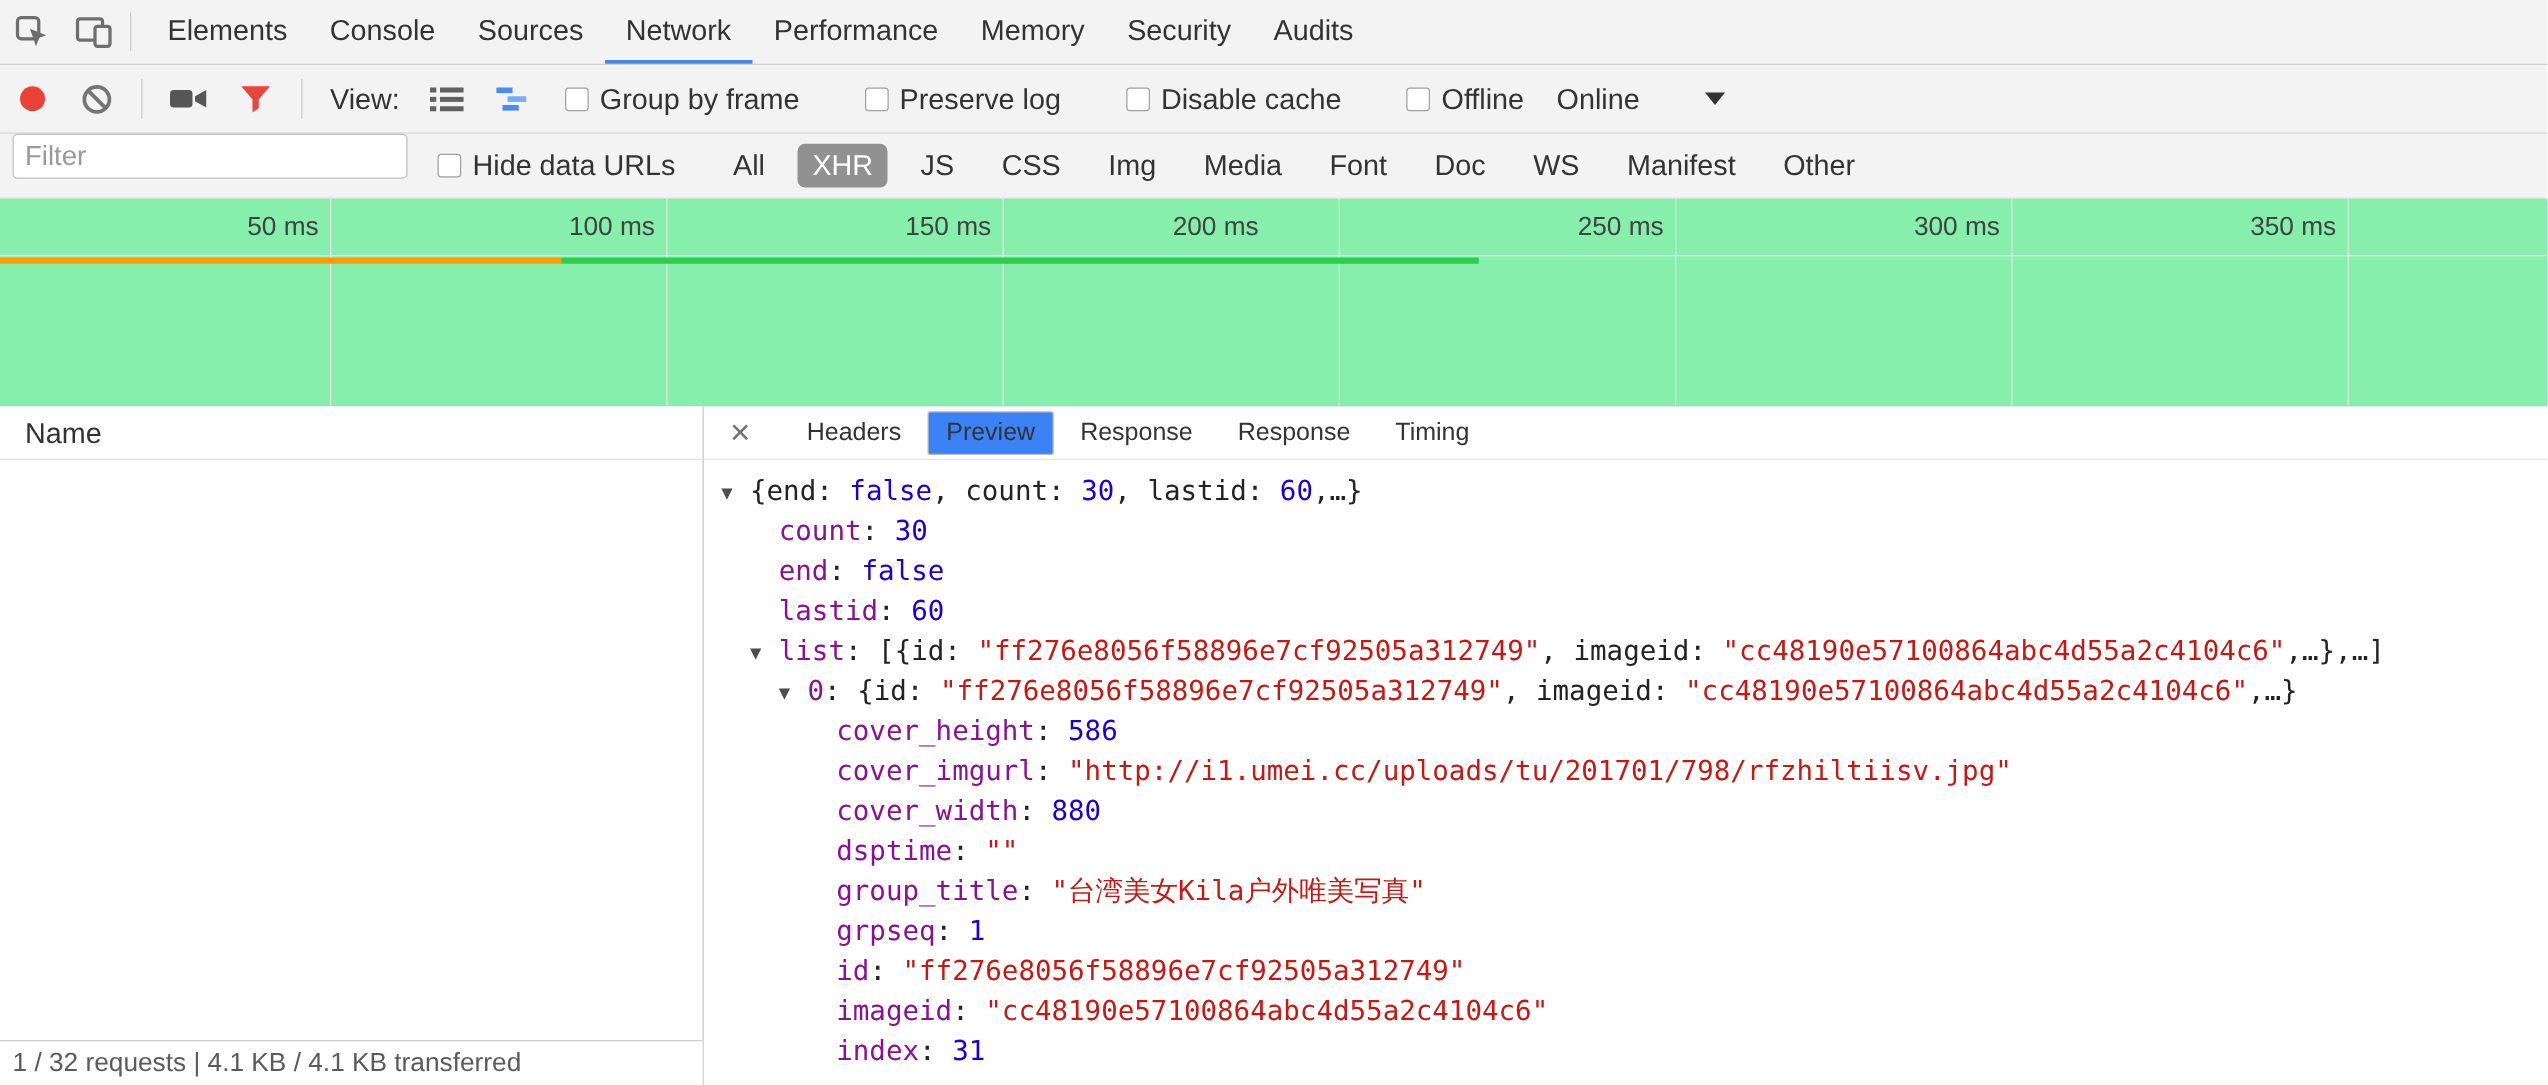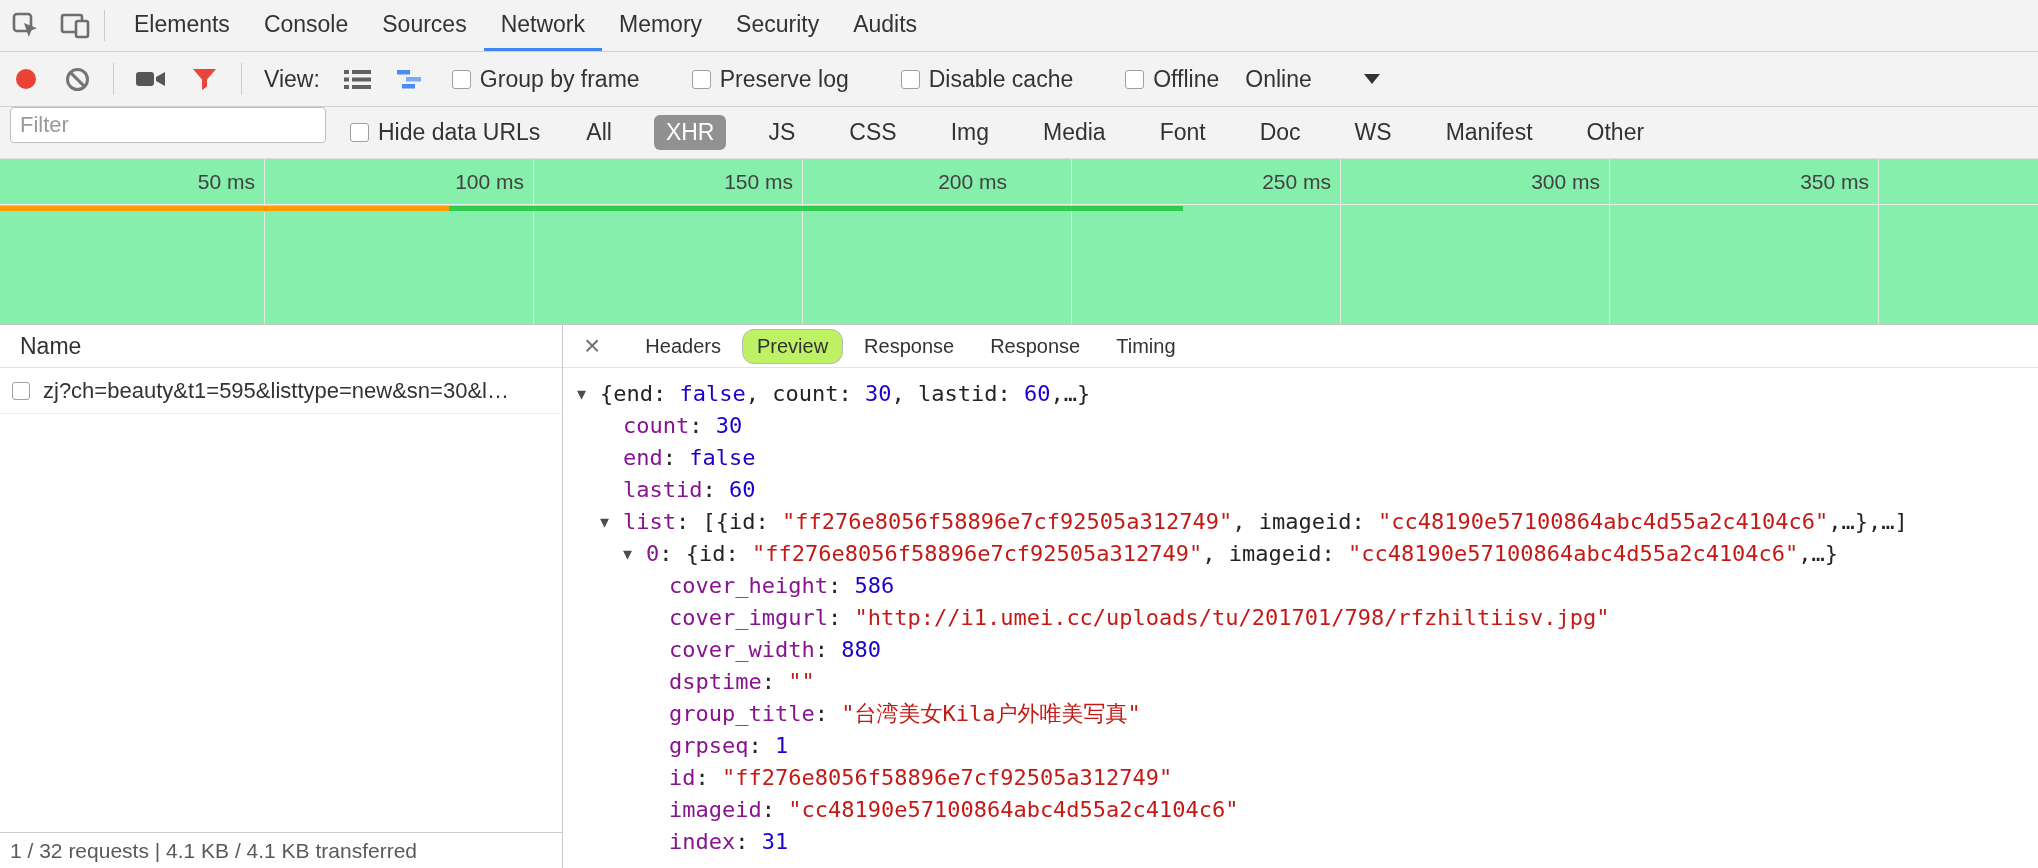--- a/index.html
+++ b/index.html
@@ -37,21 +37,21 @@
     border-top:10px solid #333; margin-left:52px; }
 
   
   .filterbar { height:52px; background:#f3f3f3; border-bottom:1px solid #e0e0e0;
     display:flex; }
   .filter-input { width:316px; height:36px; margin-left:10px; border:1px solid #bfbfbf;
     border-radius:4px; background:#fff; font-size:22px; padding:0 9px; color:#333; outline:none;
     font-family:"Liberation Sans", sans-serif; }
   .filter-input::placeholder { color:#9a9a9a; }
   .hide-cb { margin-left:24px; }
-  .pills { display:flex; align-items:center; margin-left:20px;gap:16px; }
+  .pills { display:flex; align-items:center; margin-left:20px; }
   .pill { font-size:23px; color:#333; padding:4px 12px; border-radius:6px; margin-left:14px;
     cursor:pointer; white-space:nowrap; }
   .pill.selected { background:#919191; color:#fff; }
 
   
   .overview { position:relative; height:166px; background:#86efac; border-bottom:1px solid #c8c8c8; }
   .gridline { position:absolute; top:0; bottom:0; width:1px; background:#e6e6e6; }
   .tick-label { position:absolute; top:0; height:45px; line-height:45px; font-size:21px;
     color:#424242; transform:translateX(-100%); padding-right:9px; white-space:nowrap; }
   .ruler-line { position:absolute; top:45px; left:0; right:0; height:1px; background:#ededed; }
@@ -70,21 +70,21 @@
   .status-bar { position:absolute; left:0; right:0; bottom:0; height:36px; background:#fff;
     border-top:1px solid #ccc; display:flex; align-items:center; padding-left:10px;
     font-size:21px; color:#5a5a5a; white-space:nowrap; }
 
   .right { flex:1; display:flex; flex-direction:column; overflow:hidden; background:#fff; }
   .detail-tabs { height:43px; flex:none; display:flex; align-items:center; background:#fff;
     border-bottom:1px solid #e5e5e5; padding-left:8px; }
   .close-x { font-size:28px; color:#727272; padding:0 13px; cursor:pointer; line-height:1; margin-right:14px; }
   .dtab { font-size:20px; color:#333; padding:5px 14px; margin:0 3px; cursor:pointer;
     border:1px solid transparent; margin-bottom:-1px; }
-  .dtab.active { border-color:#b9b9b9; background:#bef264; border-radius:12px; }
+  .dtab.active { border-color:#b9b9b9; background:#3b82f6; border-radius:2px; }
 
   
   .tree { flex:1; overflow:hidden; padding-top:10px; background:#fff;
     font-family:"DejaVu Sans Mono", monospace; font-size:22px; }
   .tline { height:32px; line-height:32px; display:flex; align-items:center; white-space:nowrap; }
   .tw { flex:none; }
   .arrow { width:23px; flex:none; color:#4d4d4d; font-size:15px; text-align:left; cursor:pointer; }
   .seg { white-space:pre; }
   .k { color:#881391; }
   .n { color:#1c00cf; }
@@ -109,20 +109,21 @@
         <rect x="2" y="2" width="20" height="17" rx="2" fill="none" stroke="#6e6e6e" stroke-width="2.6"></rect>
         <rect x="16" y="8" width="12" height="16" rx="2" fill="#f3f3f3" stroke="#6e6e6e" stroke-width="2.6"></rect>
       </svg>
     </div>
     <div class="vdiv"></div>
     <div class="tabs" id="main-tabs">
         <div class="tab">Elements</div>
         <div class="tab">Console</div>
         <div class="tab">Sources</div>
         <div class="tab active">Network</div>
+        <div class="tab">Performance</div>
         <div class="tab">Memory</div>
         <div class="tab">Security</div>
         <div class="tab">Audits</div>
       </div>
   </div>
 
   <div class="toolbar">
     <div class="record-dot"></div>
     <div class="clear-btn"></div>
     <div class="vdiv" style="height:32px; margin:0 0 0 24px;"></div>
@@ -217,24 +218,20 @@
       <div class="tick-label" style="left: 1609px;">300 ms</div>
       <div class="gridline" style="left: 1878px;"></div>
       <div class="tick-label" style="left: 1878px;">350 ms</div>
       <div class="ov-bar" style="left: 0px; width: 449px; background: rgb(255, 156, 0);"></div>
       <div class="ov-bar" style="left: 449px; width: 734px; background: rgb(47, 204, 78);"></div>
     </div>
 
   <div class="main">
     <div class="left">
       <div class="name-header">Name</div>
-      <div class="req-row">
-        <span class="req-box"></span>
-        <span class="req-name">zj?ch=beauty&amp;t1=595&amp;listtype=new&amp;sn=30&amp;l…</span>
-      </div>
       <div class="status-bar">
         <span>1 / 32 requests | 4.1 KB / 4.1 KB transferred</span>
       </div>
     </div>
 
     <div class="right">
       <div class="detail-tabs">
         <span class="close-x">×</span>
         <div style="display:flex; align-items:center;" id="detail-tabs-list">
             <div class="dtab">Headers</div>

